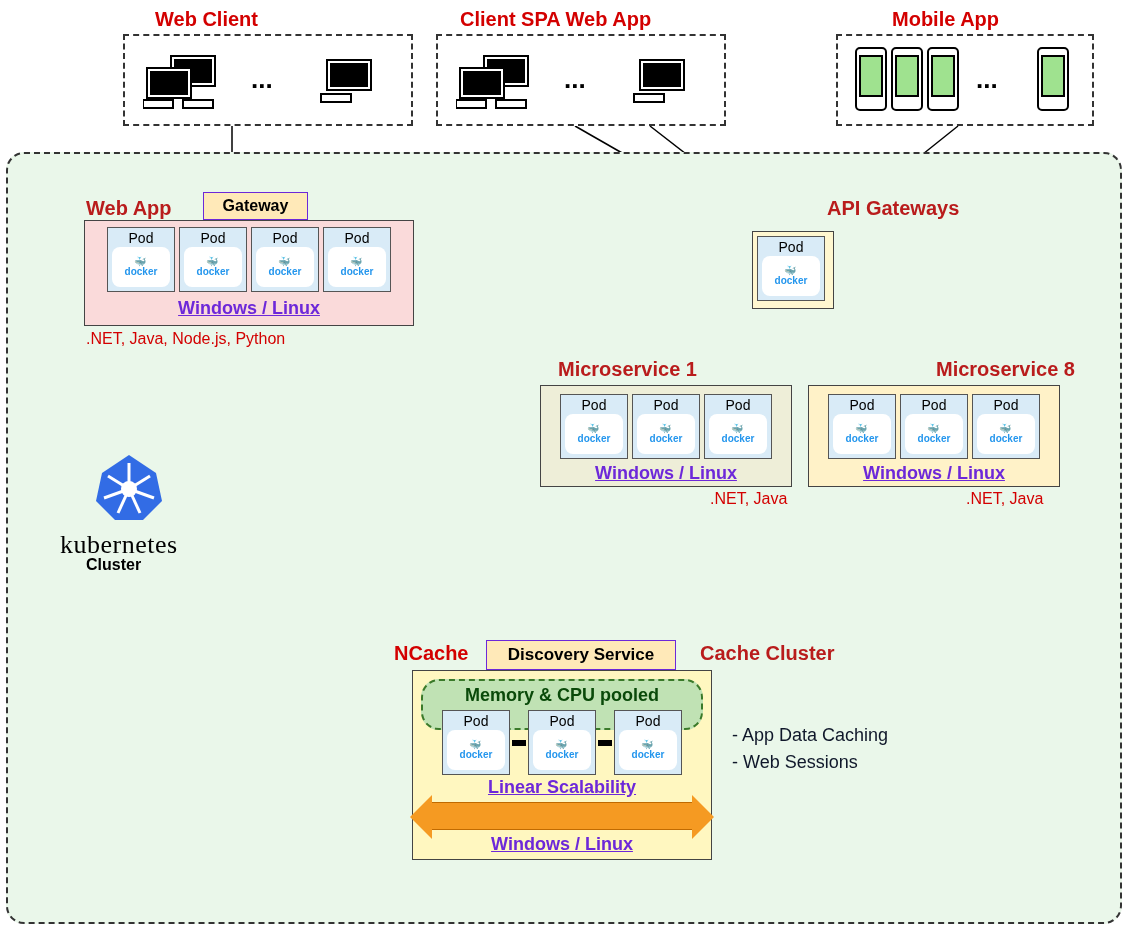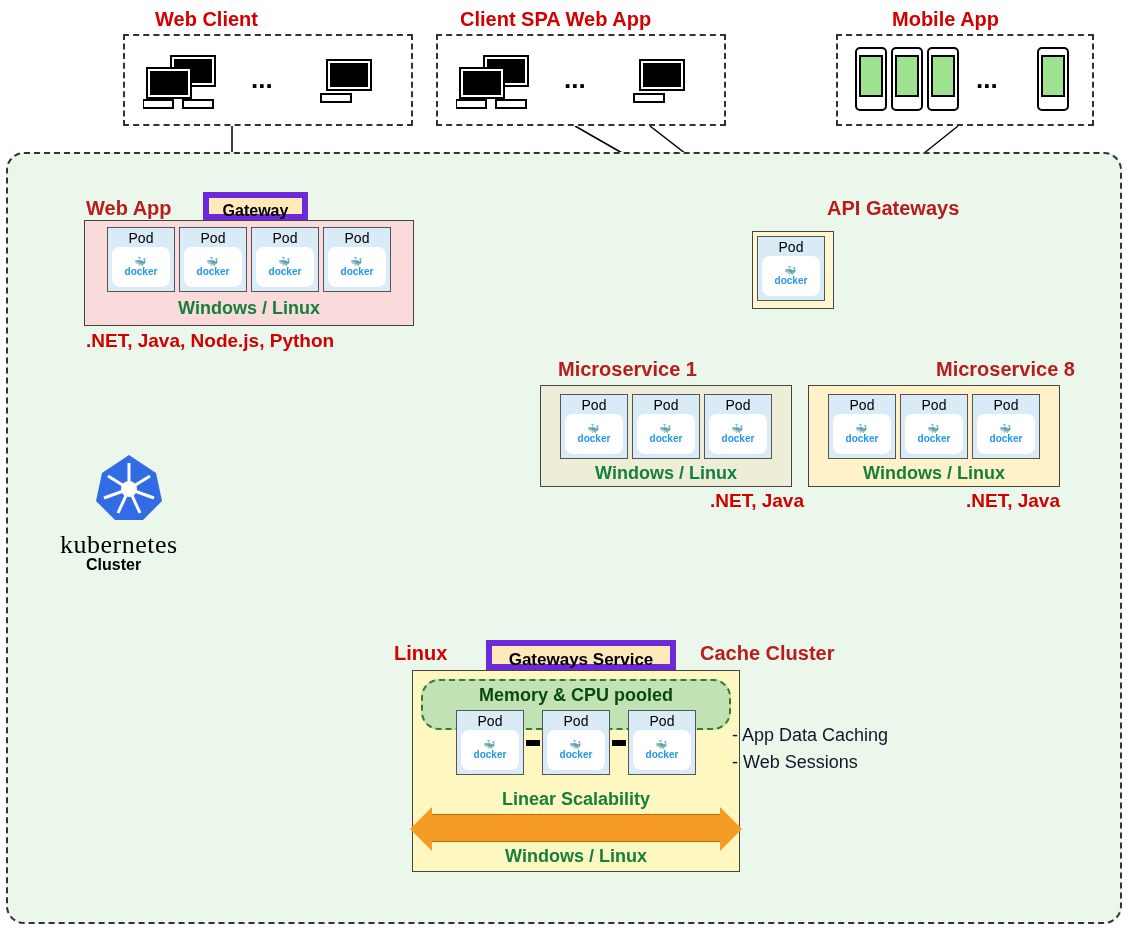--- a/index.html
+++ b/index.html
@@ -10,38 +10,38 @@
   }
   .stage {
     position: relative;
     width: 1129px;
     height: 932px;
     background: #fff;
   }
   .abs { position: absolute; }
   .red-title { color: #d30000; font-weight: bold; font-size: 20px; }
   .blue-title { color: #b91c1c; font-weight: bold; font-size: 20px; }
-  .red-sub { color: #d30000; font-weight: bold; font-size: 19px; }
-  .black-bold { color: #15803d; font-weight: bold; font-size: 18px; }
+  .red-sub { color: #d30000; font-weight: normal; font-size: 16px; }
+  .black-bold { color: #6d28d9; font-weight: bold; font-size: 18px; text-decoration: underline; }
   .dashbox {
     border: 2px dashed #333;
     background: #fff;
   }
   .cluster-box {
     border: 2px dashed #333;
     border-radius: 18px;
     background: #eaf7ea;
   }
   .webapp-box {
     background: #fadada;
     border: 1px solid #444;
   }
   .gateway-tab {
     background: #ffe9b8;
-    border: 6px solid #6d28d9;
+    border: 1px solid #6d28d9;
     text-align: center;
     font-weight: bold;
     font-size: 16px;
   }
   .api-box {
     background: #fff7d0;
     border: 1px solid #444;
     padding: 4px;
   }
   .ms-box {
@@ -326,25 +326,25 @@
         <line x1="0" y1="0" x2="-11" y2="24"></line>
             <line x1="0" y1="0" x2="-25" y2="9"></line>
         <line x1="0" y1="0" x2="-21" y2="-13"></line>
       </g>
     </g>
       </svg>
   </div>
   <div class="abs k8s-label" style="left:60px;top:530px">kubernetes</div>
   <div class="abs k8s-cluster" style="left:86px;top:556px">Cluster</div>
 
-  <div class="abs red-title" style="left:394px;top:642px">Linux</div>
-  <div class="abs gateway-tab" style="left:486px;top:640px;width:190px;height:30px;line-height:28px;font-size:17px">Gateways Service</div>
+  <div class="abs red-title" style="left:394px;top:642px">NCache</div>
+  <div class="abs gateway-tab" style="left:486px;top:640px;width:190px;height:30px;line-height:28px;font-size:17px">Discovery Service</div>
   <div class="abs blue-title" style="left:700px;top:642px">Cache Cluster</div>
 
-  <div class="abs ncache-box" style="left:412px;top:670px;width:328px;padding:8px 8px 4px 8px;text-align:center">
+  <div class="abs ncache-box" style="left:412px;top:670px;width:300px;padding:8px 8px 4px 8px;text-align:center">
     <div class="pooled">
       <span>Memory &amp; CPU pooled</span>
     </div>
     <div style="display:flex;justify-content:center;align-items:center;margin-top:-22px">
       <div class="pod">
           <div class="pod-label">Pod</div>
           <div class="pod-inner">
             <span class="docker-glyph">🐳<br><span>docker</span></span>
           </div>
         </div>
@@ -356,21 +356,21 @@
           </div>
         </div>
       <div style="width:14px;height:6px;background:#000"></div>
       <div class="pod">
           <div class="pod-label">Pod</div>
           <div class="pod-inner">
             <span class="docker-glyph">🐳<br><span>docker</span></span>
           </div>
         </div>
     </div>
-    <div class="black-bold" style="margin-top:12px">Linear Scalability</div>
+    <div class="black-bold" style="margin-top:0">Linear Scalability</div>
     <div class="scal-arrow"></div>
     <div class="black-bold" style="margin-top:2px">Windows /   Linux</div>
   </div>
 
   <div class="abs feature-list" style="left:732px;top:722px">
     <div>- App Data Caching</div>
     <div>- Web Sessions</div>
   </div>
 
 </div>

